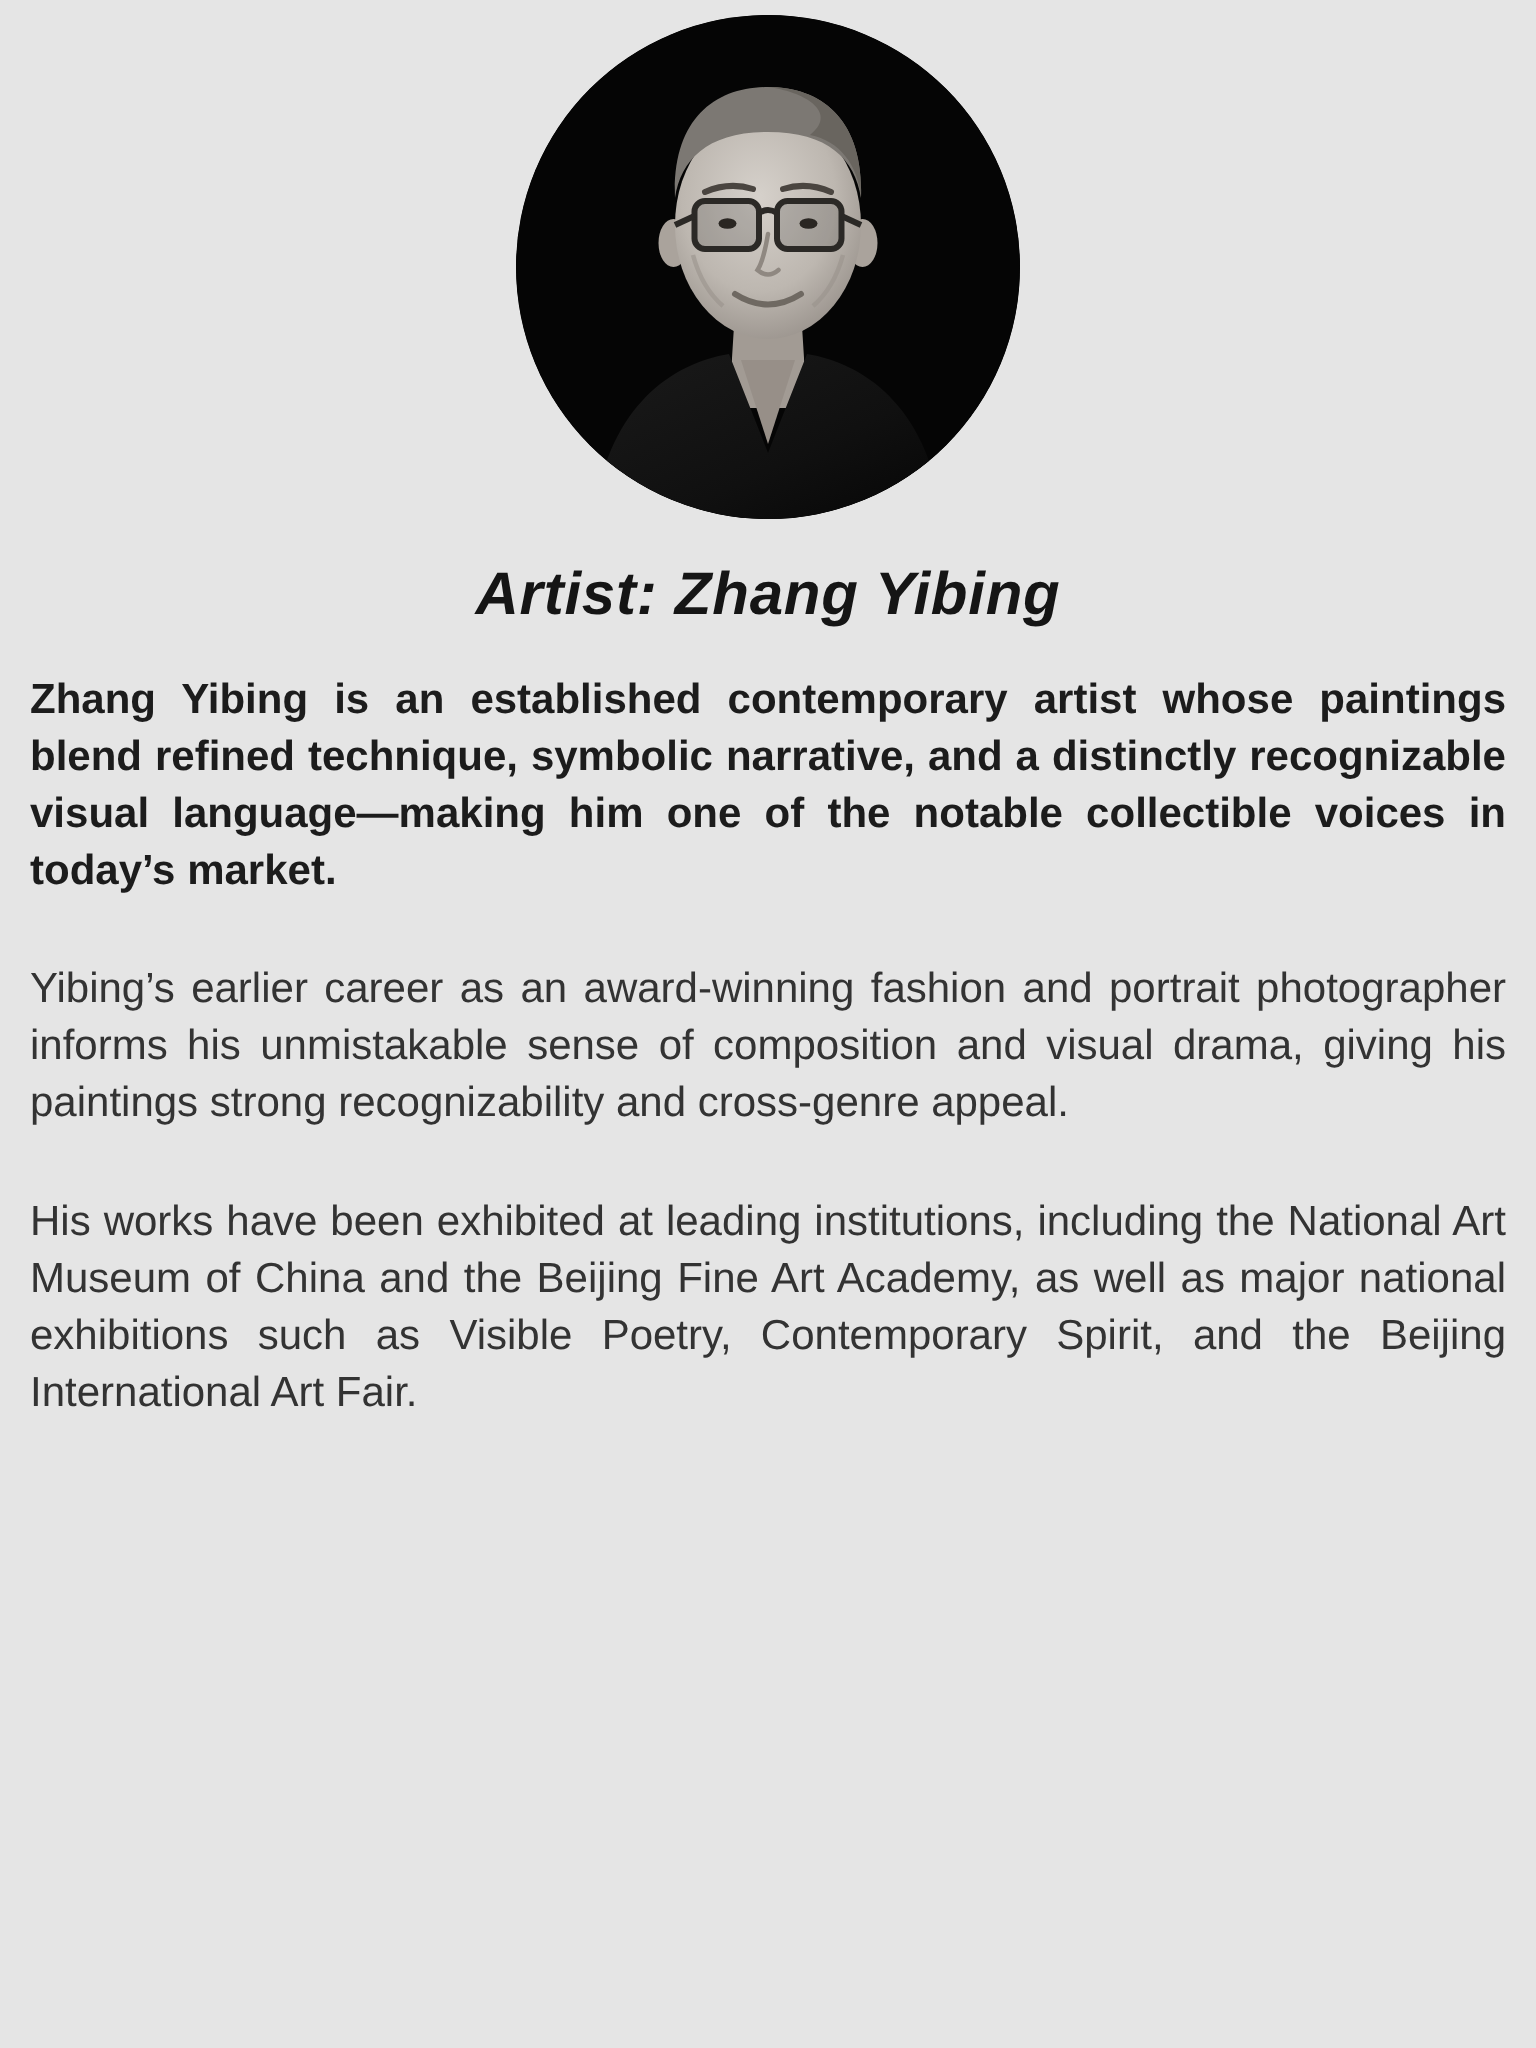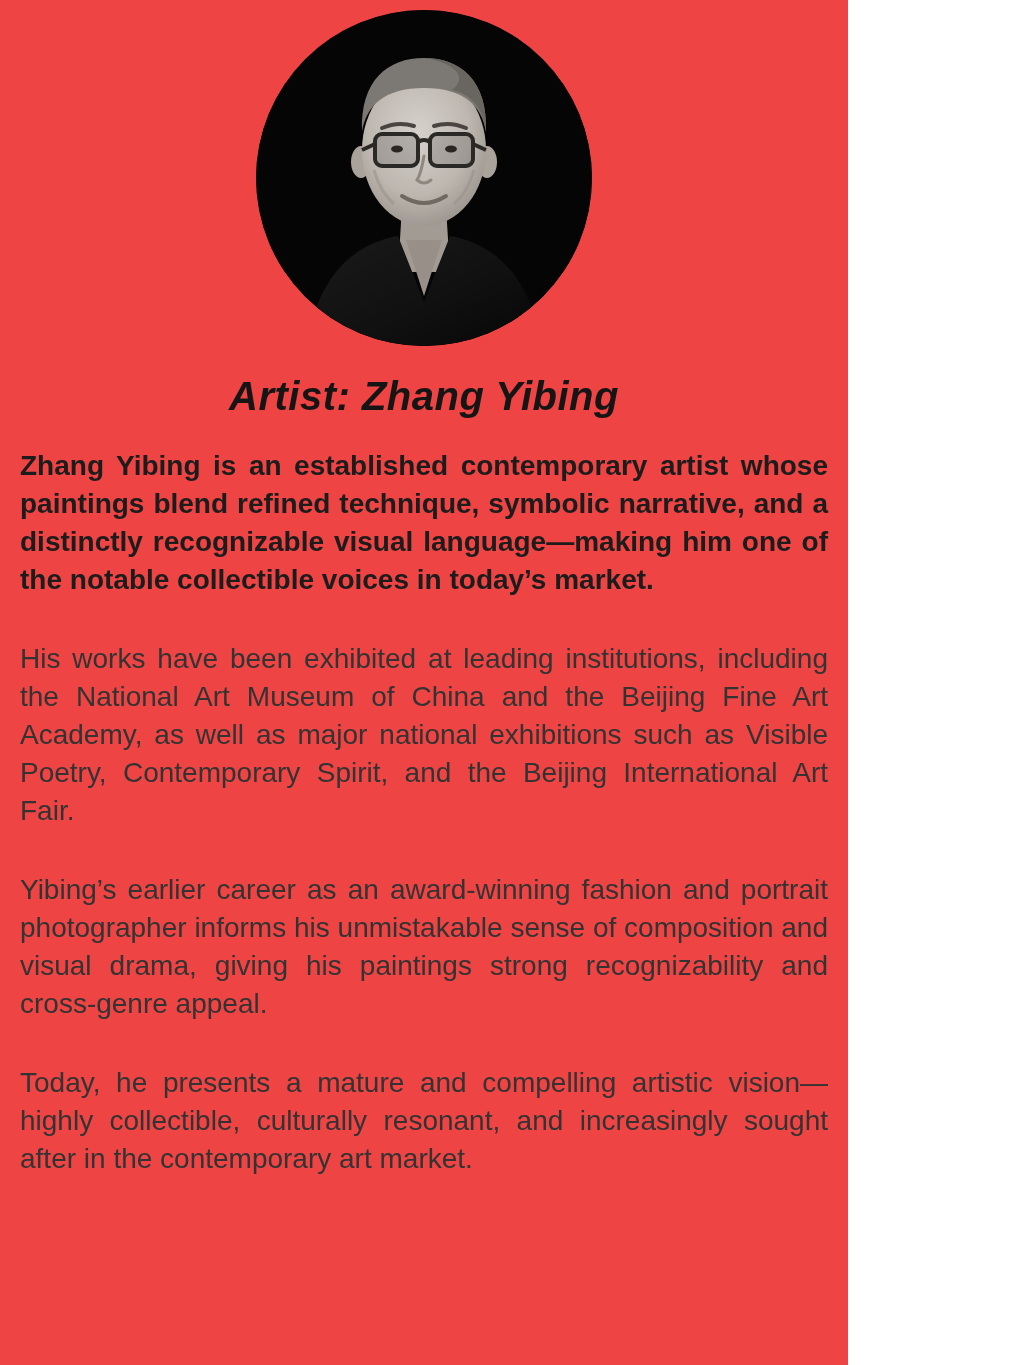--- a/index.html
+++ b/index.html
@@ -3,23 +3,23 @@
 <meta charset="utf-8">
 <style>
   html, body {
     margin: 0;
     padding: 0;
     background: #ffffff;
     width: 1024px;
     font-family: "Liberation Sans", sans-serif;
   }
   .page {
-    width: 848px;
+    width: 1024px;
     min-height: 1365px;
-    background: #ef4444;
+    background: #e5e5e5;
     box-sizing: border-box;
     overflow: hidden;
   }
   .avatar {
     width: 336px;
     height: 336px;
     margin: 10px auto 0 auto;
     border-radius: 50%;
     overflow: hidden;
     display: block;
@@ -108,18 +108,17 @@
         <path d="M118 160 q6 22 20 34" stroke="#9a938c" stroke-width="3" fill="none" opacity="0.6"></path>
         <path d="M218 160 q-6 22 -20 34" stroke="#9a938c" stroke-width="3" fill="none" opacity="0.6"></path>
       </g>
     </svg>
   </div>
 
   <h1 class="page-title">Artist: Zhang Yibing</h1>
 
   <div class="content">
     <p class="lead">Zhang Yibing is an established contemporary artist whose paintings blend refined technique, symbolic narrative, and a distinctly recognizable visual language—making him one of the notable collectible voices in today’s market.</p>
+    <p>Yibing’s earlier career as an award-winning fashion and portrait photographer informs his unmistakable sense of composition and visual drama, giving his paintings strong recognizability and cross-genre appeal.</p>
     <p>His works have been exhibited at leading institutions, including the National Art Museum of China and the Beijing Fine Art Academy, as well as major national exhibitions such as Visible Poetry, Contemporary Spirit, and the Beijing International Art Fair.</p>
-    <p>Yibing’s earlier career as an award-winning fashion and portrait photographer informs his unmistakable sense of composition and visual drama, giving his paintings strong recognizability and cross-genre appeal.</p>
-    <p>Today, he presents a mature and compelling artistic vision—highly collectible, culturally resonant, and increasingly sought after in the contemporary art market.</p>
   </div>
 
 </div>
 
 </body></html>

